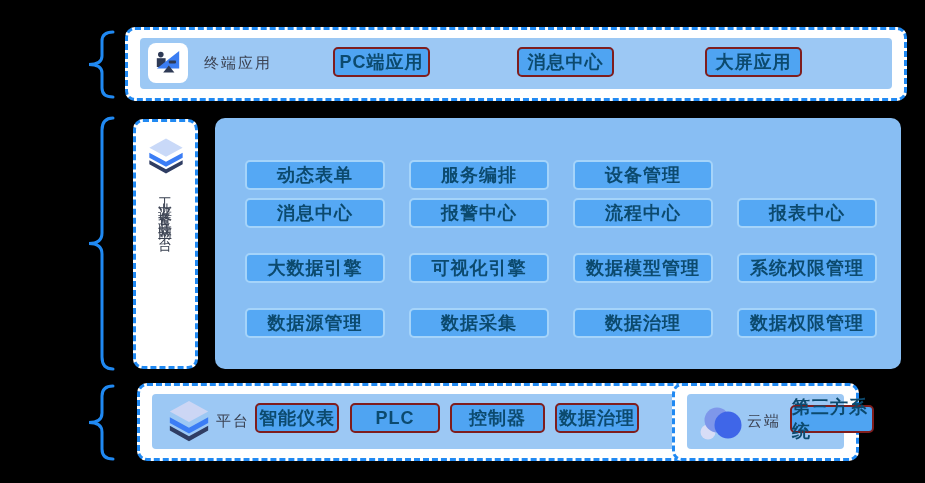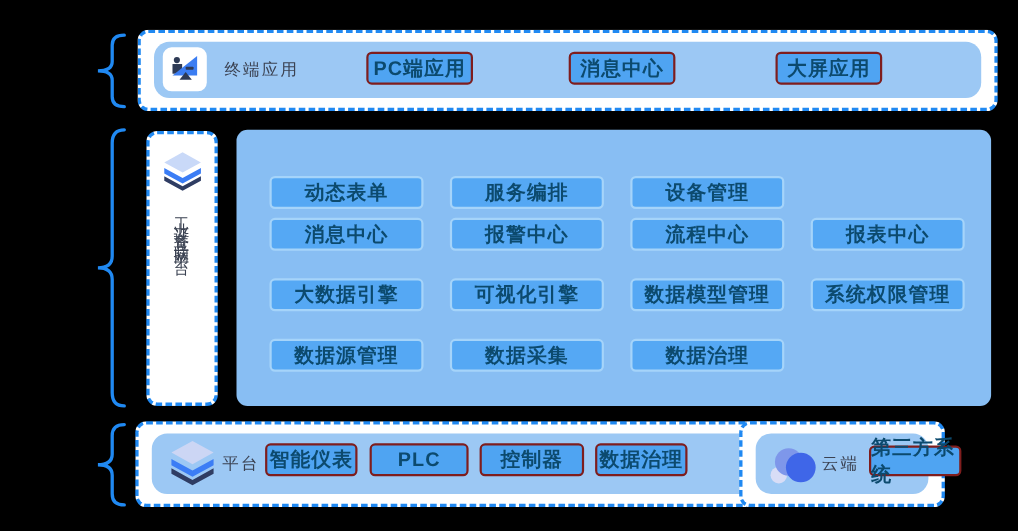--- a/index.html
+++ b/index.html
@@ -6,21 +6,21 @@
   html,body { background:#000; }
   body { font-family:"Liberation Sans","DejaVu Sans",sans-serif; }
   .stage { position:relative; width:925px; height:483px; background:#000; overflow:hidden; }
 
   
   .brace { position:absolute; }
 
   
   .card { position:absolute; background:#fff; border:3px dashed #2089f2; border-radius:10px; }
   .card-inner { position:absolute; left:12px; top:8px; right:12px; bottom:9px;
-                background:#9cc8f4; border-radius:14px; }
+                background:#9cc8f4; border-radius:4px; }
 
   
   .btn { position:absolute; display:flex; align-items:center; justify-content:center;
          background:#4fa4f2; border:2px solid #7f1d1d; border-radius:5px;
          color:#0c4a6e; font-size:18px; font-weight:bold; letter-spacing:1px; cursor:pointer; }
   .btn--grid { background:#55a8f4; border-color:#a5d4fa; }
 
   .dark-label { position:absolute; top:0; height:100%; display:flex; align-items:center;
                 color:#3b4252; font-size:15px; letter-spacing:2px; }
 
@@ -37,21 +37,21 @@
              color:#3b4252; font-size:14px; letter-spacing:5px; }
 
   
   .panel { position:absolute; left:215px; top:118px; width:686px; height:251px;
            background:#88bef3; border-radius:10px; }
   .panel .btn { width:140px; height:30px; }
   .c0{left:30px}.c1{left:194px}.c2{left:358px}.c3{left:522px}
   .r0{top:42px}.r1{top:80px}.r2{top:135px}.r3{top:190px}
 
   
-  .bl-card { left:123px; top:383px; width:598px; height:78px; }
+  .bl-card { left:137px; top:383px; width:598px; height:78px; }
   .br-card { left:672px; top:383px; width:187px; height:78px; }
   .icon-abs { position:absolute; }
 </style>
 </head>
 <body>
 
 <div class="stage">
 
   <svg class="brace" style="left:86px;top:30px" width="30" height="69" viewBox="0 0 30 69">
     <path d="M27 2 Q16 2 16 11 L16 26 Q16 34.5 3 34.5 Q16 34.5 16 43 L16 58 Q16 67 27 67" fill="none" stroke="#2089f2" stroke-width="3" stroke-linecap="round"></path>
@@ -101,20 +101,21 @@
     <div class="btn btn--grid c3 r1">报表中心</div>
 
     <div class="btn btn--grid c0 r2">大数据引擎</div>
     <div class="btn btn--grid c1 r2">可视化引擎</div>
     <div class="btn btn--grid c2 r2">数据模型管理</div>
     <div class="btn btn--grid c3 r2">系统权限管理</div>
 
     <div class="btn btn--grid c0 r3">数据源管理</div>
     <div class="btn btn--grid c1 r3">数据采集</div>
     <div class="btn btn--grid c2 r3">数据治理</div>
+    <div class="btn btn--grid c3 r3">数据权限管理</div>
   </div>
 
   <div class="card bl-card">
     <div class="card-inner">
       <svg class="icon-abs" style="left:14px;top:6px" width="46" height="42" viewBox="0 0 48 42">
         <path d="M4 26 L24 37 L44 26 L44 31 L24 42 L4 31 Z" fill="#2f3d63"></path>
         <path d="M4 17 L24 28 L44 17 L44 23 L24 34 L4 23 Z" fill="#3b7df5"></path>
         <polygon points="24,0 44,11 24,22 4,11" fill="#ccd6f4"></polygon>
       </svg>
       <div class="dark-label" style="left:64px">平台</div>

